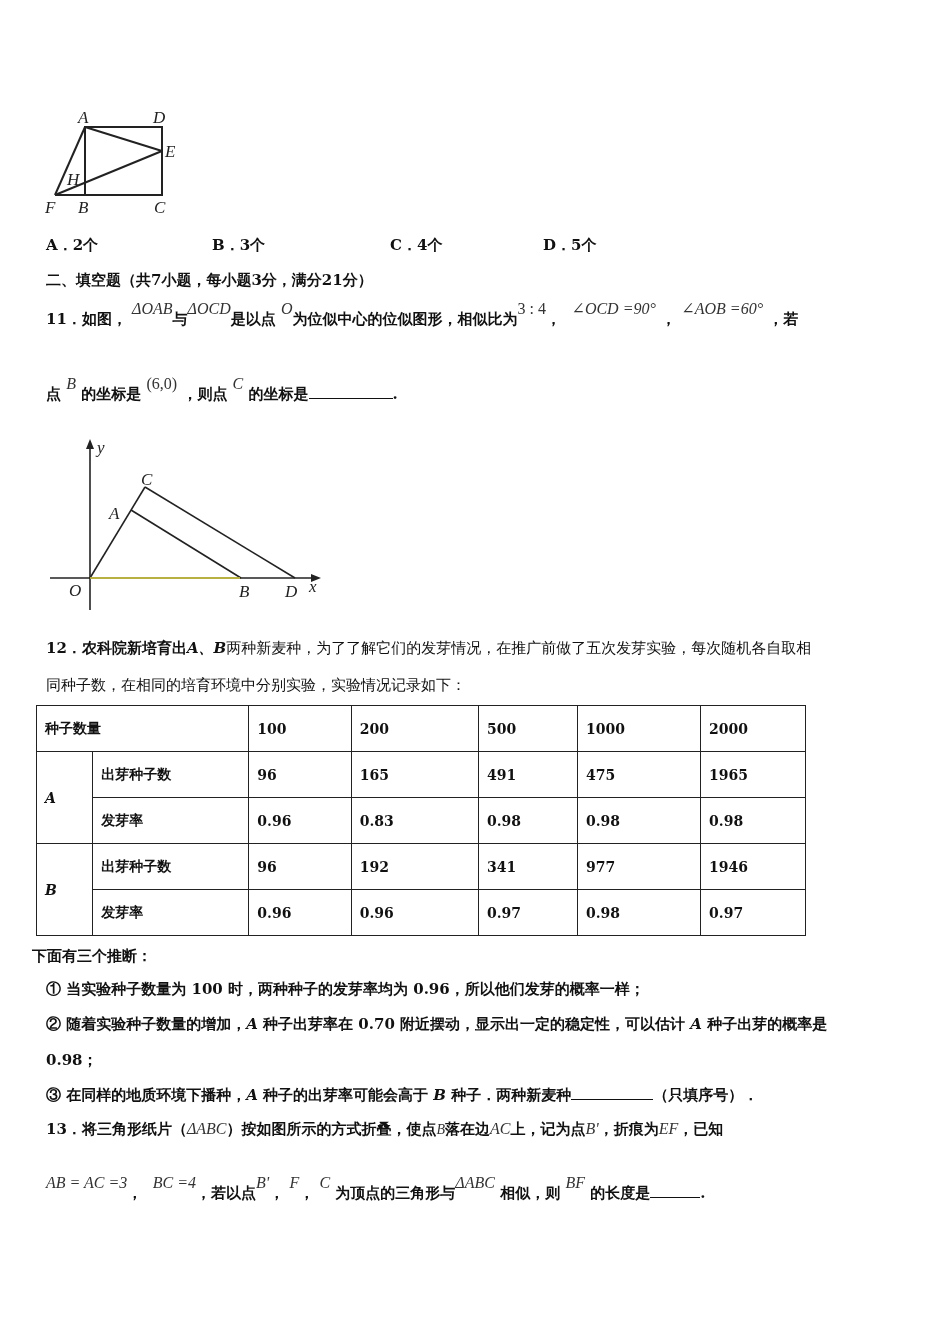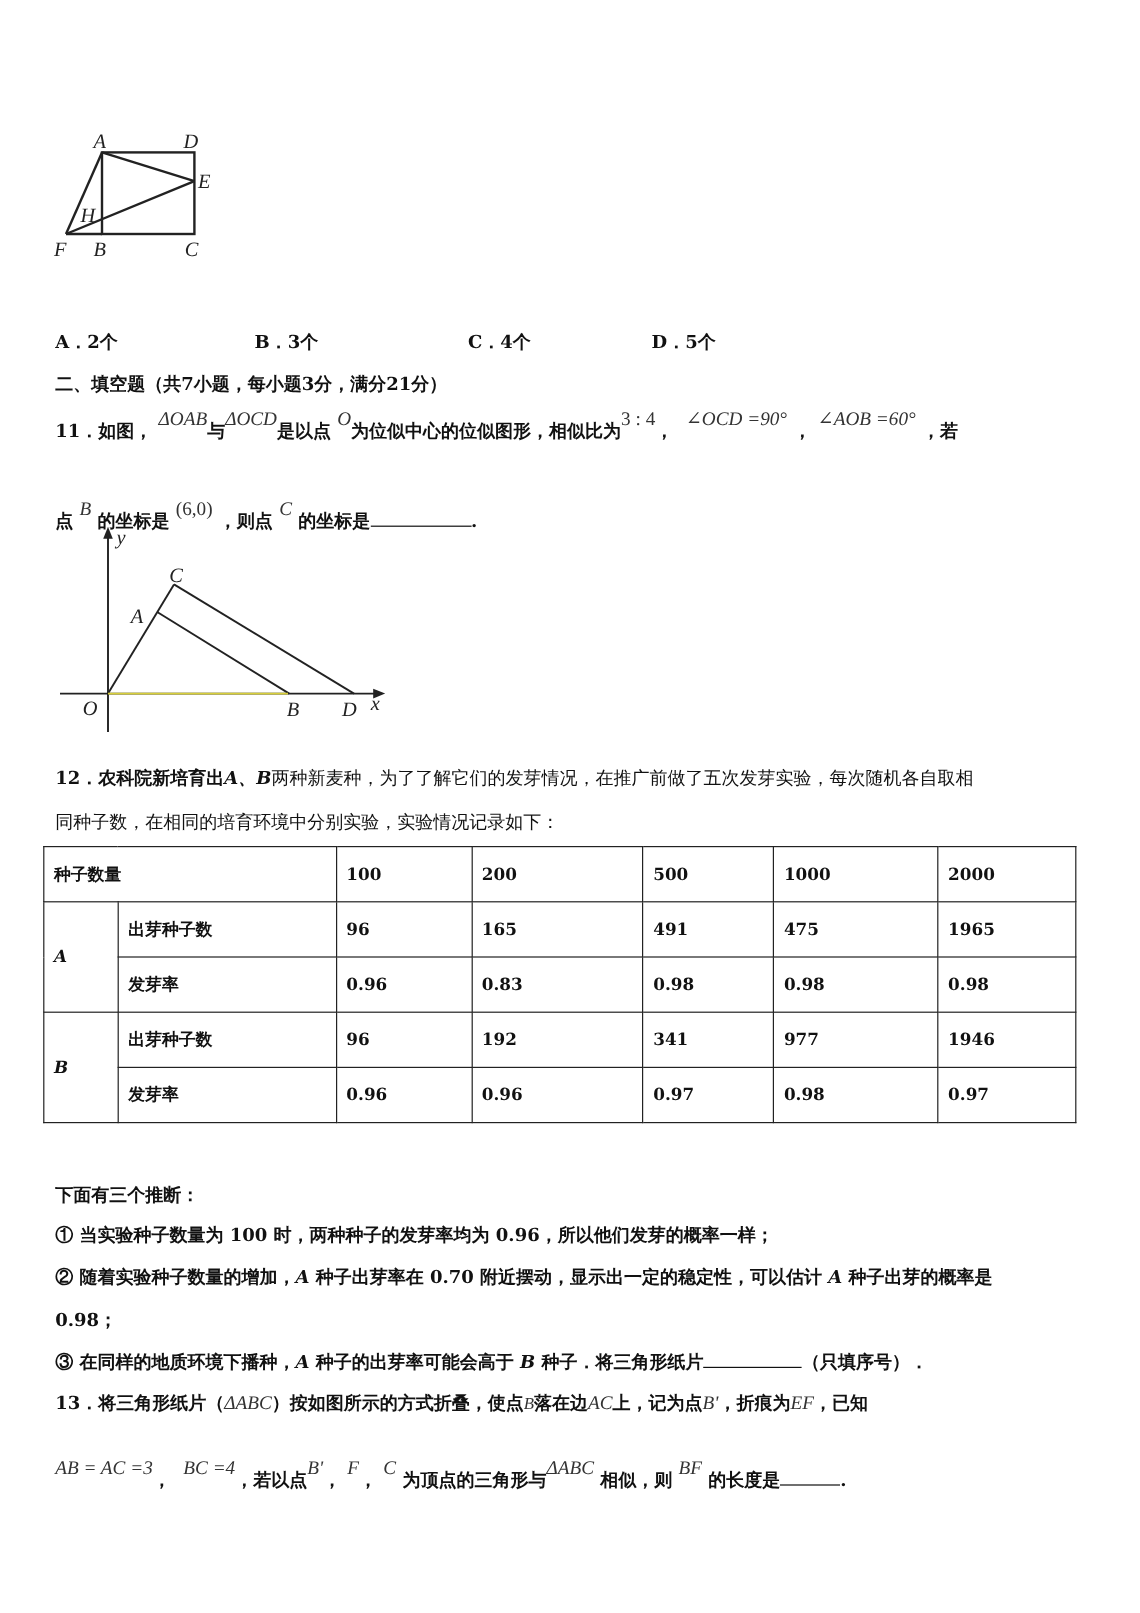--- a/index.html
+++ b/index.html
@@ -1,25 +1,25 @@
 <!DOCTYPE html>
 <html><head>
 <meta charset="utf-8">
 <style>
   html, body { margin: 0; padding: 0; background: #ffffff; }
   body { width: 950px; height: 1344px; position: relative; overflow: hidden;
          font-family: "DejaVu Serif", "Liberation Serif", serif; color: #111; }
   .abs { position: absolute; }
-  .bold { font-weight: bold; margin-top: 40px; }
+  .bold { font-weight: bold; }
   .t { font-size: 15px; white-space: nowrap; }
   .math { font-family: "Liberation Serif", "DejaVu Serif", serif; font-style: italic; font-weight: normal; color: #333; font-size: 16px; }
   .math-up { position: relative; top: -10px; }
   .normal { font-weight: normal; }
   .blank { display: inline-block; border-bottom: 1px solid #111; height: 14px; vertical-align: baseline; }
-  table.seed { position: absolute; left: 36px; top: 705px; width: 861px; border-collapse: collapse;
+  table.seed { position: absolute; left: 36px; top: 705px; width: 770px; border-collapse: collapse;
                font-size: 14px; font-weight: bold; }
   table.seed td { border: 1.5px solid #222; height: 45px; padding: 0 8px; vertical-align: middle; }
   .svgfig text { font-family: "Liberation Serif", serif; font-style: italic; font-size: 17px; fill: #222; }
 </style>
 </head>
 <body>
 
 <svg class="abs svgfig" style="left:40px; top:105px;" width="160" height="115" viewBox="0 0 160 115">
   <g stroke="#222" stroke-width="2" fill="none">
     <rect x="45" y="22" width="77" height="68"></rect>
@@ -143,28 +143,28 @@
     <td>发芽率</td>
     <td>0.96</td>
     <td>0.96</td>
     <td>0.97</td>
     <td>0.98</td>
     <td>0.97</td>
   </tr>
 </tbody>
   </table>
 
-<div class="abs t bold" style="left:46px; top:947px;">下面有三个推断：</div>
+<div class="abs t bold" style="left:32px; top:947px;">下面有三个推断：</div>
 <div class="abs t bold" style="left:46px; top:980px;">① 当实验种子数量为 100 时，两种种子的发芽率均为 0.96，所以他们发芽的概率一样；</div>
 <div class="abs t bold" style="left:46px; top:1015px;">
   <span>② 随着实验种子数量的增加，</span><i>A</i><span> 种子出芽率在 0.70 附近摆动，显示出一定的稳定性，可以估计 </span><i>A</i><span> 种子出芽的概率是</span>
 </div>
 <div class="abs t bold" style="left:46px; top:1051px;">0.98；</div>
 <div class="abs t bold" style="left:46px; top:1085px;">
-  <span>③ 在同样的地质环境下播种，</span><i>A</i><span> 种子的出芽率可能会高于 </span><i>B</i><span> 种子．将三角形纸片</span><span class="blank" style="width:82px;"></span><span>（只填序号）．</span>
+  <span>③ 在同样的地质环境下播种，</span><i>A</i><span> 种子的出芽率可能会高于 </span><i>B</i><span> 种子．两种新麦种</span><span class="blank" style="width:82px;"></span><span>（只填序号）．</span>
 </div>
 
 <div class="abs t bold" style="left:46px; top:1120px;text-align:center;">
   <span>13．</span><span>将三角形纸片（</span><span class="math">ΔABC</span><span>）按如图所示的方式折叠，使点</span><span class="math" style="font-size:14px">B</span><span>落在边</span><span class="math">AC</span><span>上，记为点</span><span class="math">B'</span><span>，折痕为</span><span class="math">EF</span><span>，已知</span>
 </div>
 
 <div class="abs t bold" style="left:46px; top:1183px;">
   <span class="math math-up">AB = AC =3</span><span>，</span>&nbsp;&nbsp;<span class="math math-up">BC =4</span><span>，若以点</span><span class="math math-up">B'</span><span>，</span>&nbsp;<span class="math math-up">F</span><span>，</span>&nbsp;<span class="math math-up">C</span>&nbsp;<span>为顶点的三角形与</span><span class="math math-up">ΔABC</span>&nbsp;<span>相似，则</span>&nbsp;<span class="math math-up">BF</span>&nbsp;<span>的长度是</span><span class="blank" style="width:50px;"></span><span>.</span>
 </div>
 

